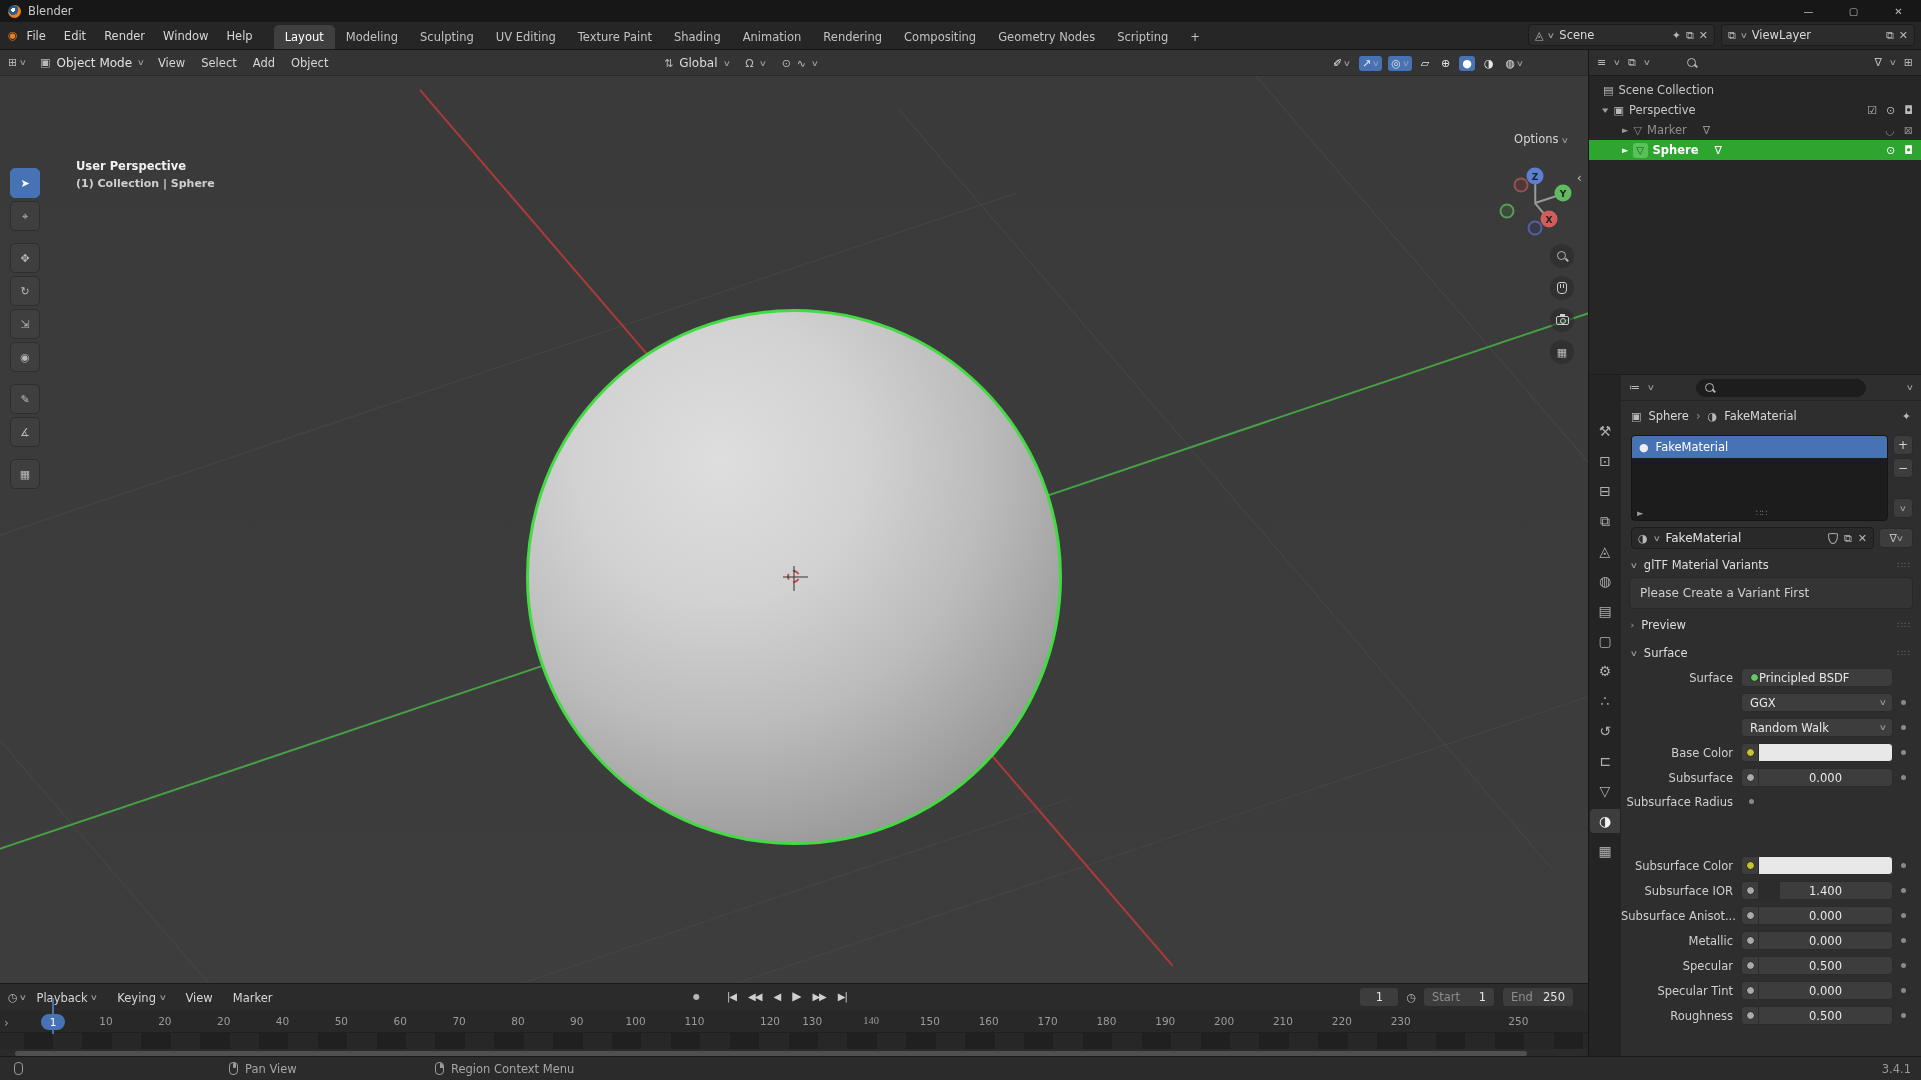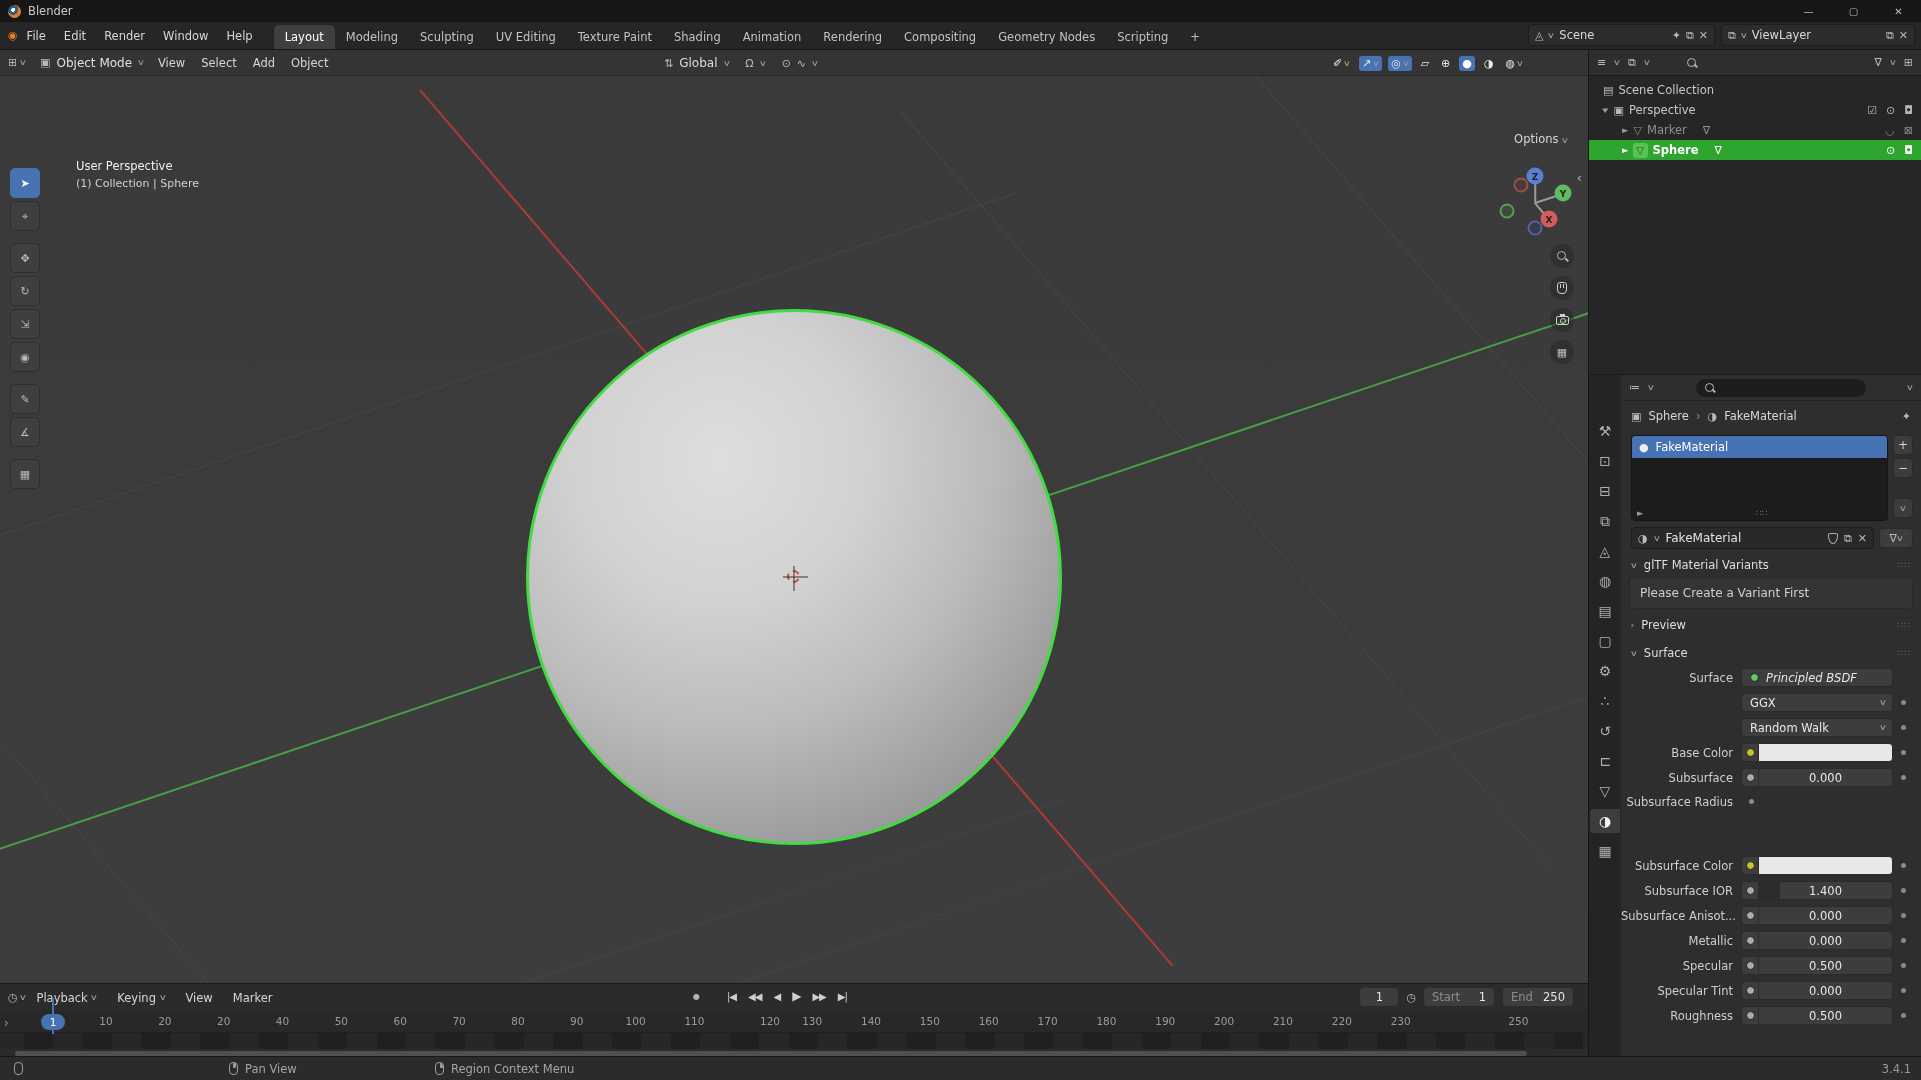--- a/index.html
+++ b/index.html
@@ -51,21 +51,21 @@
   .axis { position:absolute; height:1.5px; z-index:2; }
   .sphere { position:absolute; left:526px; top:259px; width:536px; height:536px; border-radius:50%;
     border:3px solid #43da43; z-index:10;
     background:radial-gradient(circle at 36% 28%, #dedede 0%, #d2d2d2 28%, #bcbcbc 52%, #9d9d9d 76%, #858585 96%); }
   .cursor3d { position:absolute; left:787px; top:520px; width:13px; height:13px; border-radius:50%;
     border:2px dashed #cf4040; z-index:12; }
   .cursor3d:before { content:""; position:absolute; left:50%; top:-6px; width:1px; height:25px; background:#333; transform:translateX(-.5px); }
   .cursor3d:after  { content:""; position:absolute; top:50%; left:-6px; height:1px; width:25px; background:#333; transform:translateY(-.5px); }
 
   
-  .vp-textoverlay { position:absolute; left:76px; top:108px; z-index:20; line-height:17px; }
+  .vp-textoverlay { position:absolute; left:76px; top:108px; z-index:20; line-height:17px;font-weight:bold; }
   .vp-textoverlay .l1 { color:#f0f0f0; font-size:11.5px; }
   .vp-textoverlay .l2 { color:#cfcfcf; font-size:11px; }
   .options-lbl { position:absolute; right:20px; top:82px; color:#d6d6d6; z-index:20; font-size:11.5px; }
   .sidebar-toggle { position:absolute; right:6px; top:120px; color:#bbb; z-index:20; font-size:13px; }
 
   
   .vtoolbar { position:absolute; left:10px; top:118px; display:flex; flex-direction:column; z-index:25; }
   .tool-btn { width:30px; height:30px; margin-bottom:3px; background:#3f3f3f; border:1px solid #2e2e2e;
     border-radius:5px; display:flex; align-items:center; justify-content:center; color:#dcdcdc; font-size:14px; }
   .tool-btn.active { background:#4772b3; border-color:#4772b3; color:#fff; }
@@ -570,21 +570,21 @@
 
       <div class="panel-hdr">
         <span class="chev">∨</span>
         <span>Surface</span>
         <span class="grip">∷∷</span>
       </div>
 
       <div class="prow">
         <span class="plabel">Surface</span>
         <div class="pwidget">
-          <div class="pfield full" style="gap:7px;font-style:italic;">
+          <div class="pfield full" style="">
             <span class="socket green"></span>
             <span>Principled BSDF</span>
           </div>
         </div>
         <span class="rdot"></span>
       </div>
       <div class="prow">
         <span class="plabel"></span>
         <div class="pwidget">
           <div class="pfield full">
@@ -781,21 +781,21 @@
         <span class="tick" style="left: 282.515px;">40</span>
         <span class="tick" style="left: 341.365px;">50</span>
         <span class="tick" style="left: 400.215px;">60</span>
         <span class="tick" style="left: 459.065px;">70</span>
         <span class="tick" style="left: 517.915px;">80</span>
         <span class="tick" style="left: 576.765px;">90</span>
         <span class="tick" style="left: 635.615px;">100</span>
         <span class="tick" style="left: 694.465px;">110</span>
         <span class="tick" style="left: 770px;">120</span>
         <span class="tick" style="left: 812.165px;">130</span>
-        <span class="tick" style="left: 871.015px;">140</span>
+        <span class="tick" style="left: 871.015px; font-family: Liberation Serif, serif;">140</span>
         <span class="tick" style="left: 929.865px;">150</span>
         <span class="tick" style="left: 988.715px;">160</span>
         <span class="tick" style="left: 1047.57px;">170</span>
         <span class="tick" style="left: 1106.41px;">180</span>
         <span class="tick" style="left: 1165.26px;">190</span>
         <span class="tick" style="left: 1224.12px;">200</span>
         <span class="tick" style="left: 1282.96px;">210</span>
         <span class="tick" style="left: 1341.82px;">220</span>
         <span class="tick" style="left: 1400.66px;">230</span>
         <span class="tick" style="left: 1459.51px; margin-top: 24px;">240</span>

